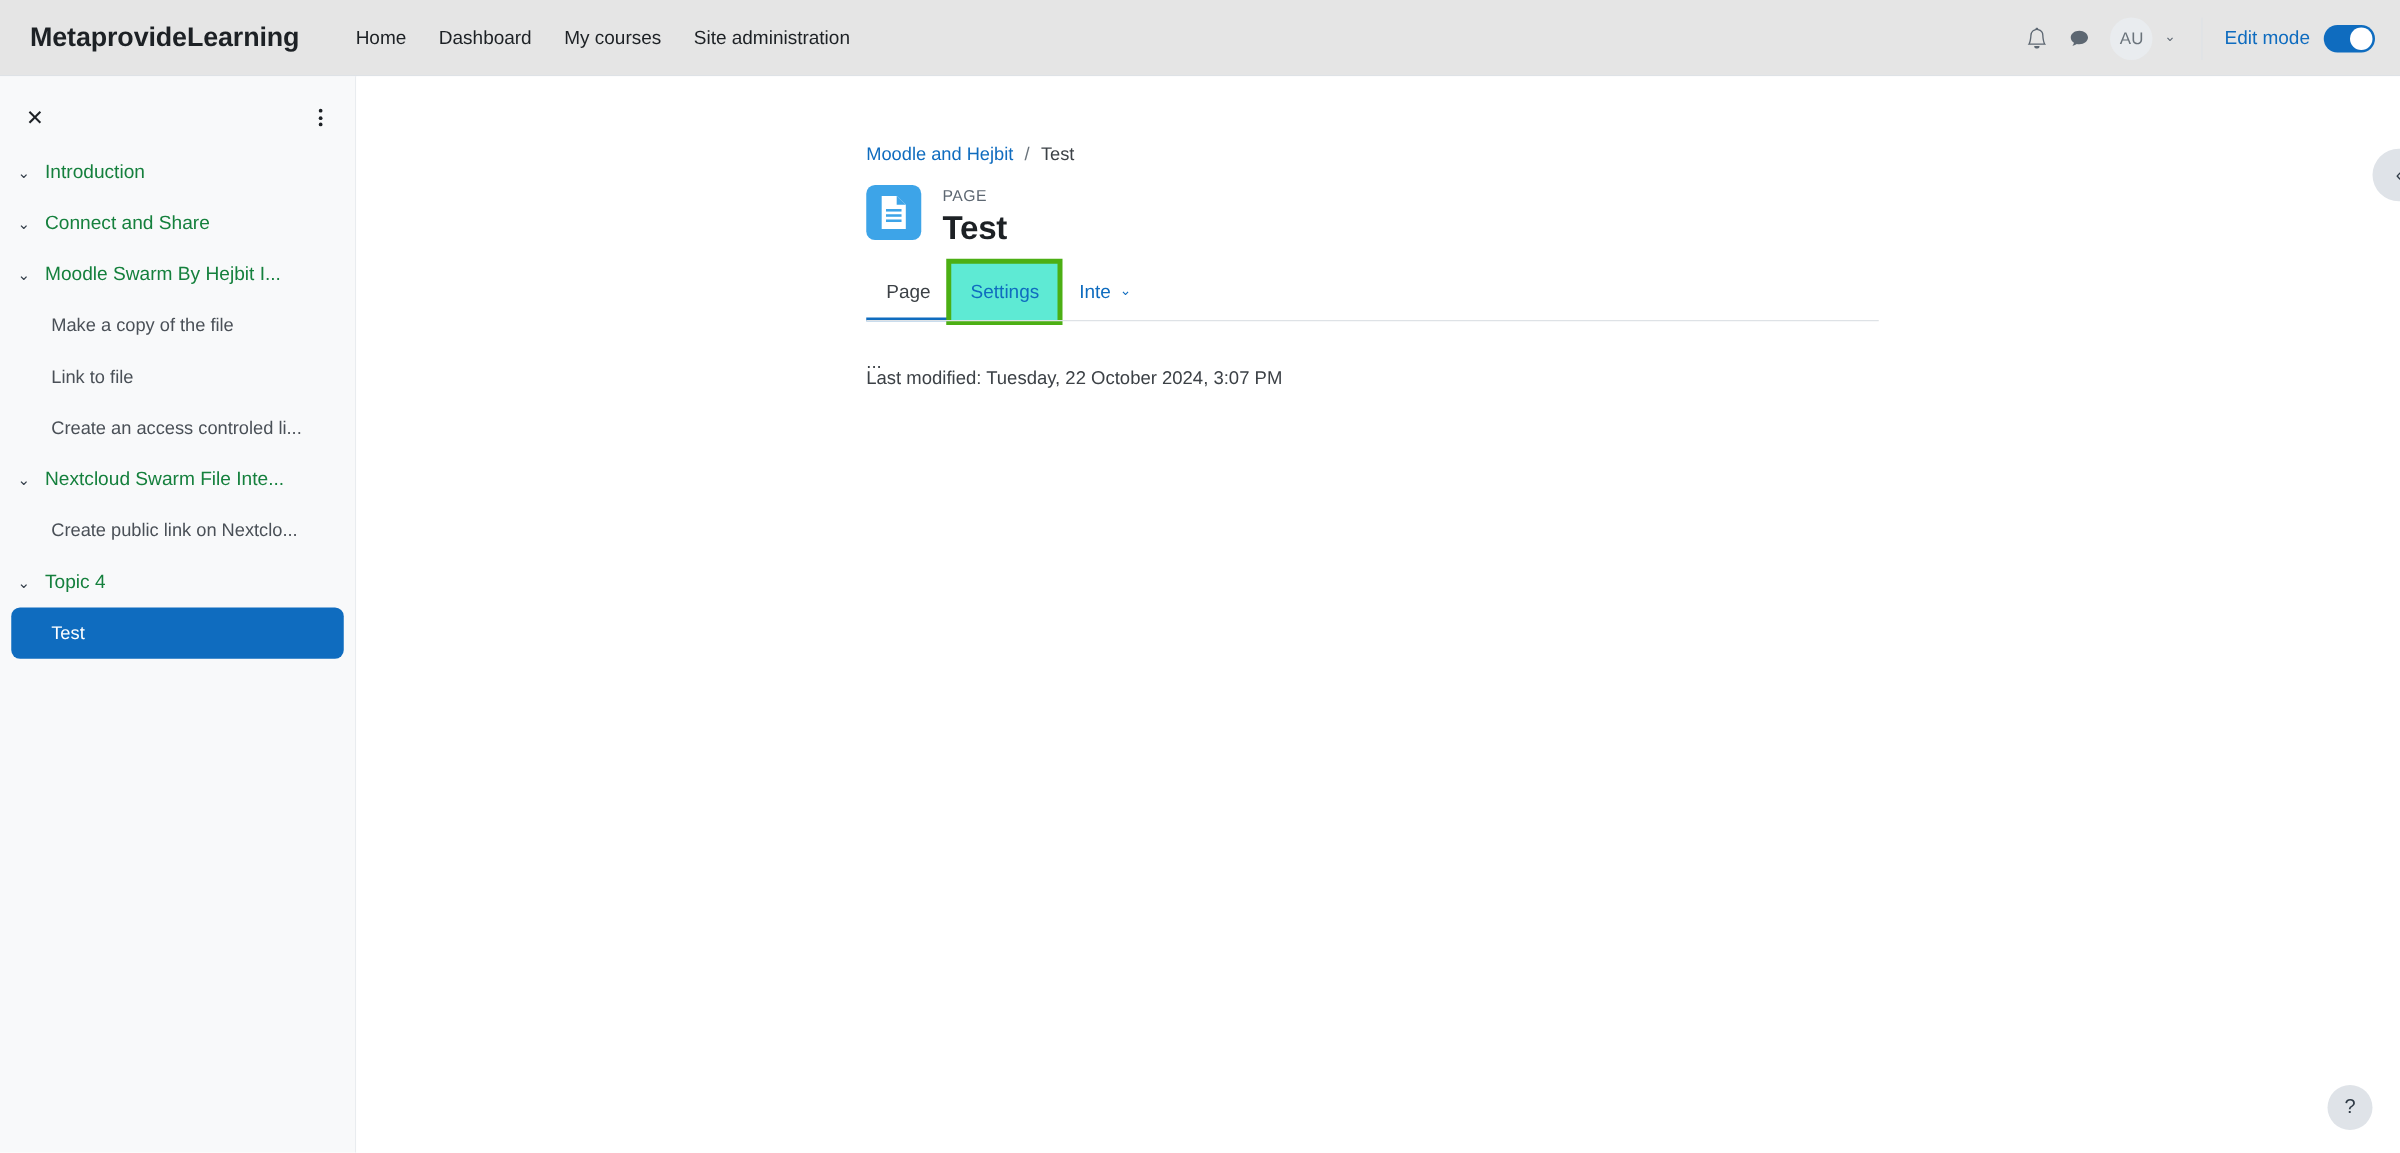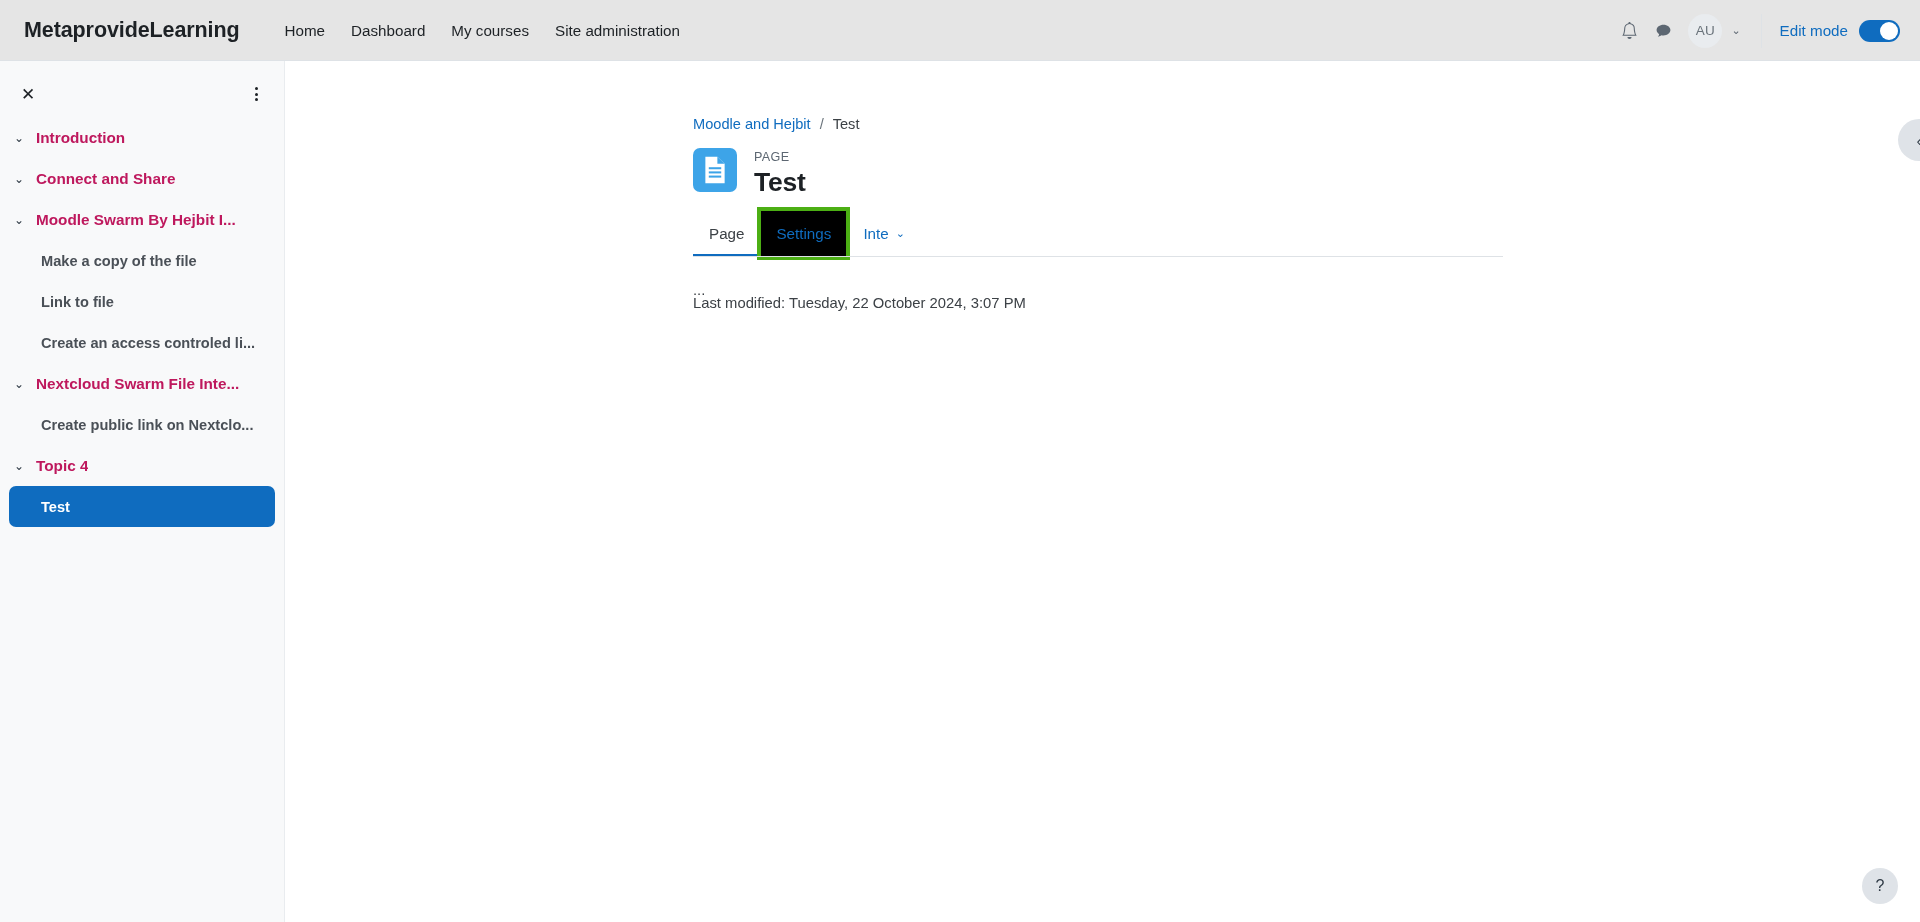--- a/index.html
+++ b/index.html
@@ -146,39 +146,38 @@
   }
   .section-chevron {
     width: 22px;
     color: #2f3a45;
     font-size: 12px;
     line-height: 1;
     display: flex; align-items: center;
   }
   .section-title {
     font-size: 15.3px;
-    font-weight: 700;
-    color: #be185d;
+    font-weight: 400;
+    color: #15803d;
     white-space: nowrap;
     overflow: hidden;
   }
   .activity-row {
     display: flex; align-items: center;
     height: 41px;
     margin: 0 9px;
     padding-left: 32px;
     border-radius: 7px;
     cursor: pointer;
   }
   .activity-row .activity-label {
     font-size: 14.6px;
     color: #4a5057;
     white-space: nowrap;
     overflow: hidden;
-    font-weight: bold;
   }
   .activity-row.selected {
     background: #0f6cbf;
   }
   .activity-row.selected .activity-label { color: #ffffff; }
 
   
   #main {
     position: absolute;
     top: 61px; left: 285px;
@@ -252,21 +251,21 @@
   }
   .tab.active::after {
     content: "";
     position: absolute;
     left: 0; right: 0; bottom: 0;
     height: 3px;
     background: #0f6cbf;
   }
   .tab .tab-caret { margin-left: 7px; font-size: 11px; line-height: 1; }
   #tab-settings-box {
-    background: #000000;
+    background: #5eead4;
     outline: 4px solid #4caf14;
     outline-offset: -1px;
     justify-content: center;
   }
   #tabs-rule {
     position: absolute;
     left: 0; bottom: 0;
     width: 810px; height: 1px;
     background: #dee2e6;
   }

